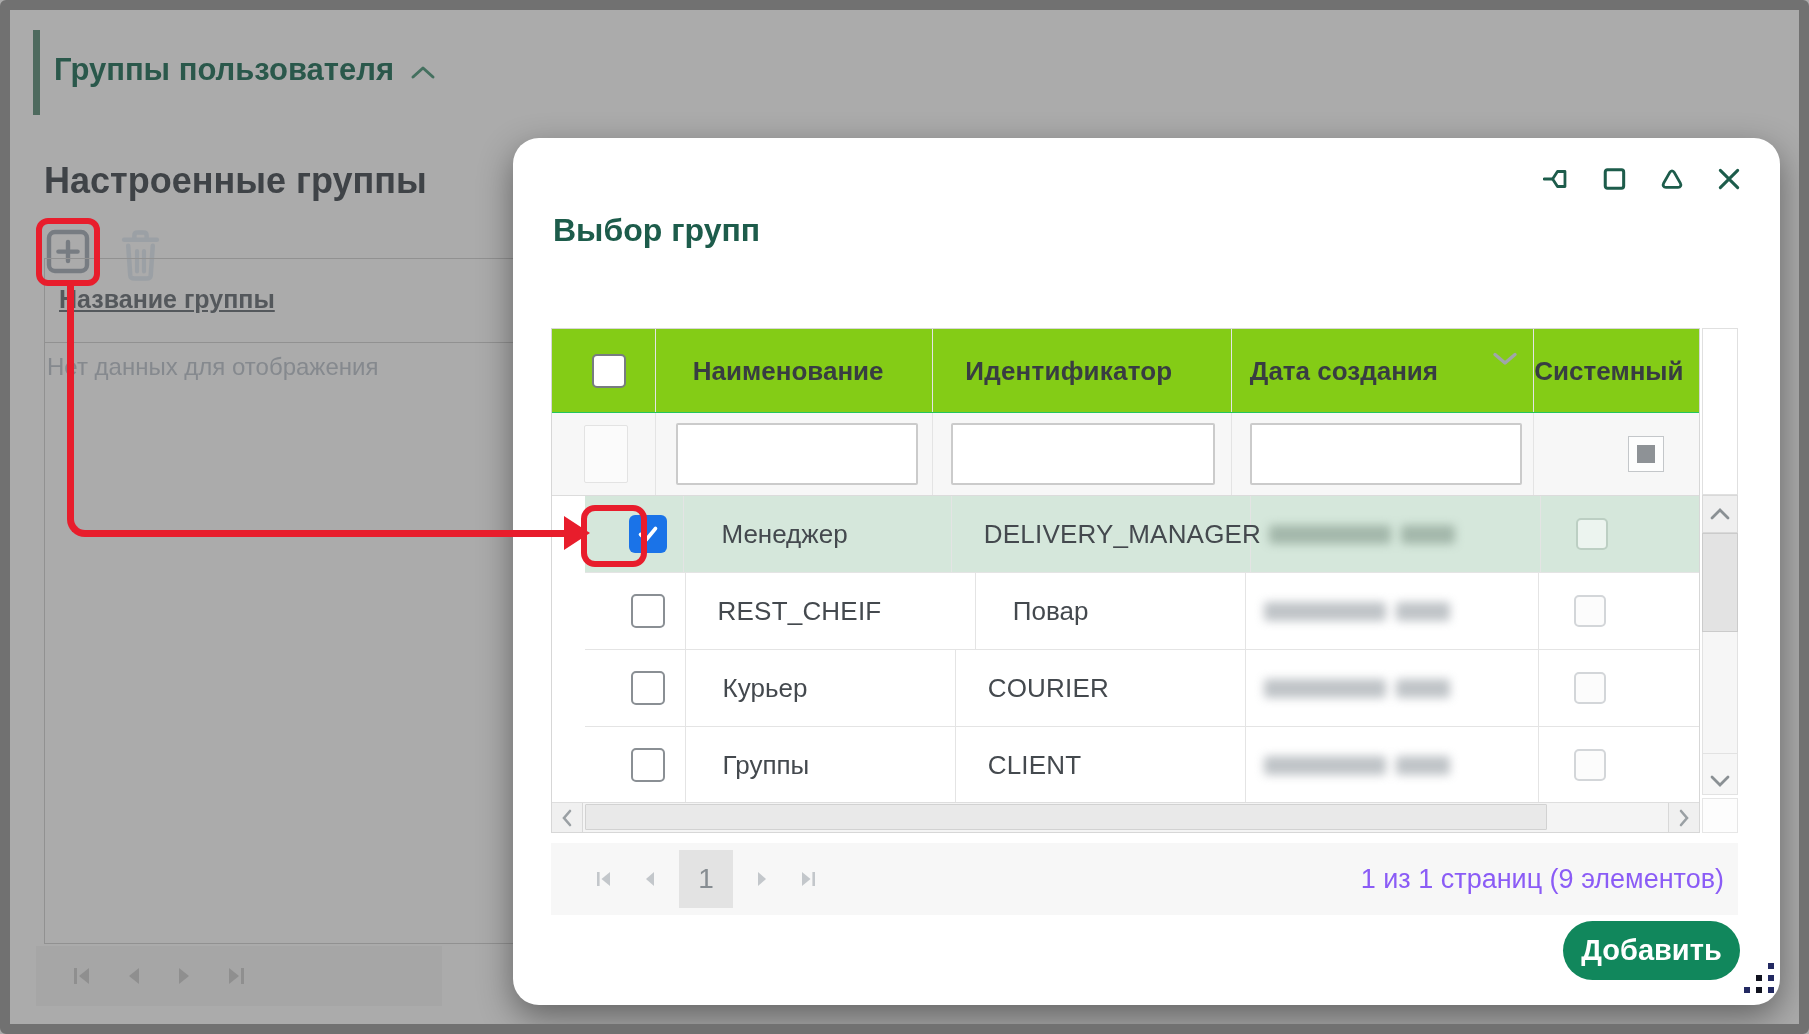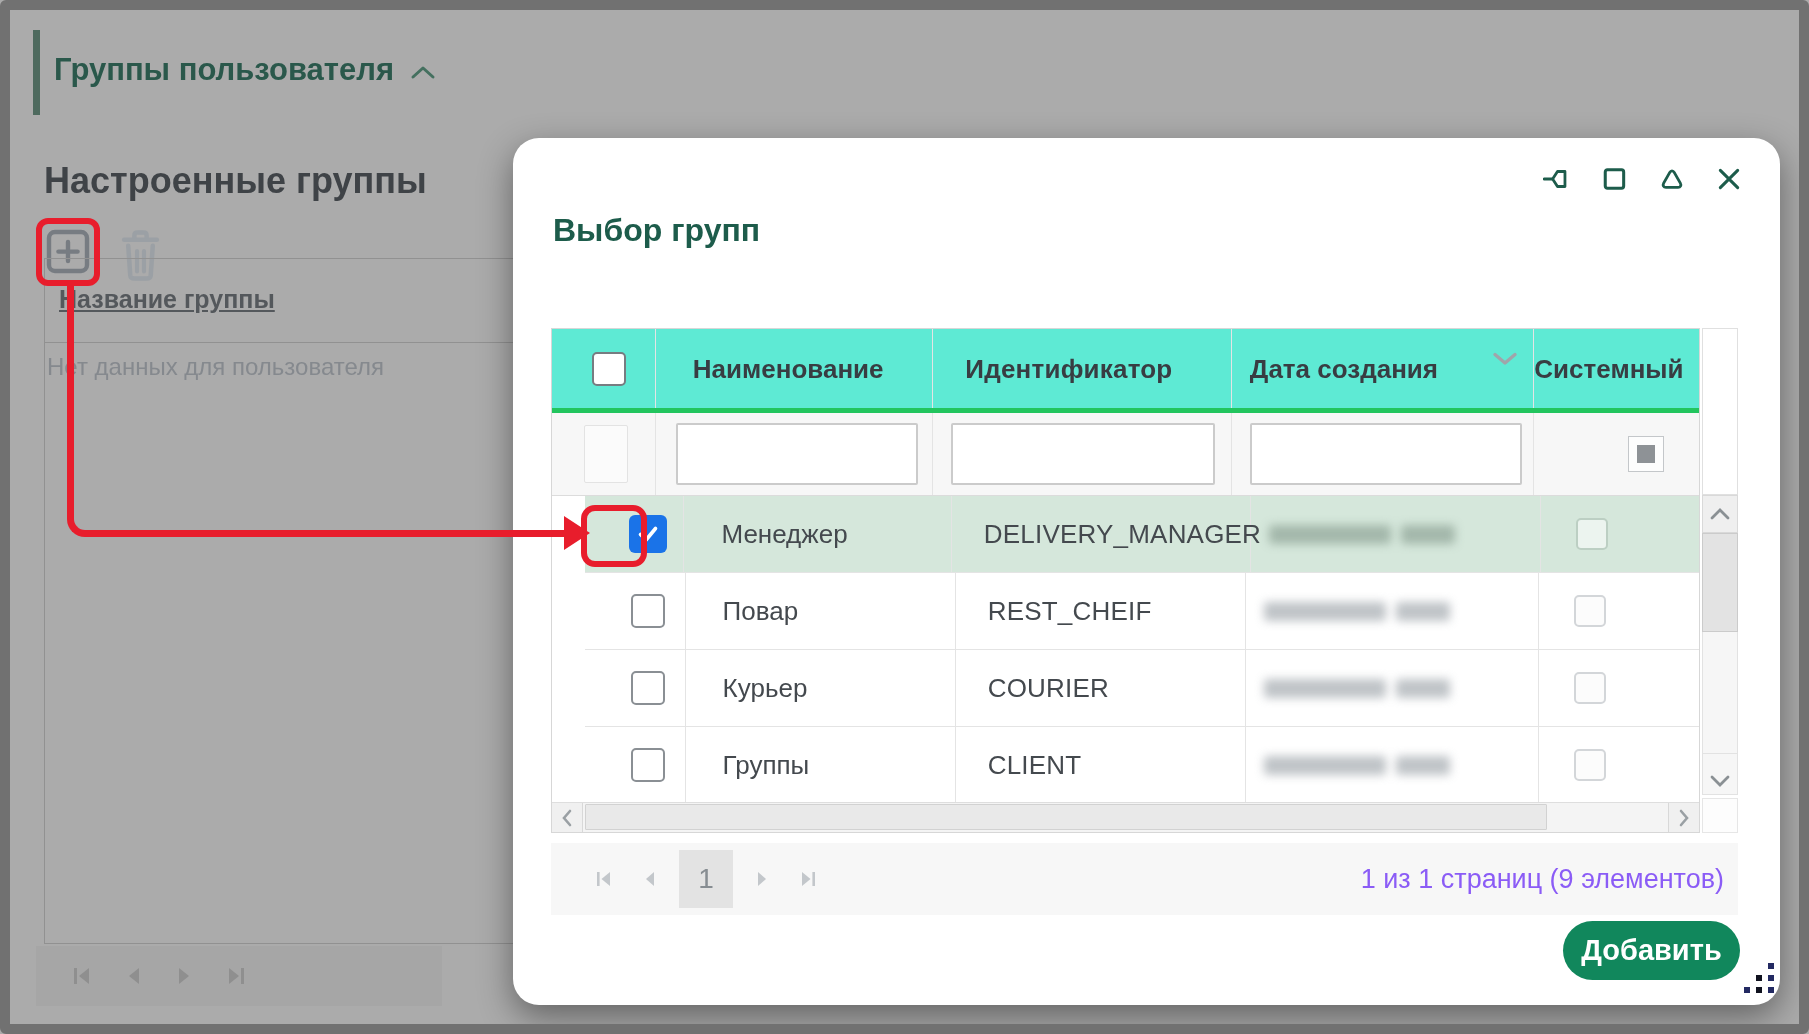--- a/index.html
+++ b/index.html
@@ -32,21 +32,21 @@
   .dialog{position:absolute;left:513px;top:138px;width:1267px;height:867px;background:#fff;border-radius:26px;
           box-shadow:0 12px 34px rgba(0,0,0,.42);z-index:10;}
   .dlg-title{position:absolute;left:40px;top:46px;font-size:32px;font-weight:700;color:var(--c-accent);margin-top:28px;}
   .winicons{position:absolute;right:36px;top:28px;display:flex;gap:27px;align-items:center;}
   .winicons span{display:block;width:30px;height:26px;cursor:pointer;}
   .winicons svg{display:block;width:100%;height:100%;}
 
   .tablezone{position:absolute;left:38px;top:190px;width:1187px;height:505px;}
   .grid{position:absolute;left:0;top:0;width:1149px;height:505px;border:1px solid #d7d7d7;font-size:26px;color:#44494e;}
   .grow{display:flex;}
-  .g-header{height:84px;background:#5eead4;border-bottom:5px solid #22c55e;font-weight:600;color:#383d42;}
+  .g-header{height:84px;background:#84cc16;border-bottom:1px solid #22c55e;font-weight:600;color:#383d42;}
   .g-filter{height:83px;background:#f7f7f7;border-bottom:1px solid #dcdcdc;}
   .g-row{height:77px;background:#fff;border-bottom:1px solid #e4e4e4;margin-left:33px;}
   .g-row.sel{background:var(--c-mint);}
   .cell{position:relative;display:flex;align-items:center;border-right:1px solid #e4e4e4;}
   .cell:last-child{border-right:none;}
   .c-cb{width:104px;}
   .c-name{width:278px;padding-left:37px;}
   .c-id{width:299px;padding-left:32px;letter-spacing:.2px;}
   .c-date{width:303px;padding-left:18px;}
   .c-sys{width:165px;}
@@ -121,21 +121,21 @@
           <path d="M8 6 V4.5 Q8 3 9.5 3 H12.5 Q14 3 14 4.5 V6" fill="none" stroke="#9ba0a5" stroke-width="2.2"></path>
           <path d="M5 9.5 L6 24 Q6.15 25.5 8 25.5 H14 Q15.85 25.5 16 24 L17 9.5" fill="none" stroke="#9ba0a5" stroke-width="2.2" stroke-linecap="round"></path>
           <path d="M9.3 12 V22 M12.7 12 V22" stroke="#9ba0a5" stroke-width="2" stroke-linecap="round"></path>
         </svg>
     </span>
   </div>
   <div class="red-ring-plus"></div>
 
   <div class="bg-table">
     <div class="bg-table-head">Название группы</div>
-    <div class="bg-empty">Нет данных для пользователя</div>
+    <div class="bg-empty">Нет данных для отображения</div>
   </div>
 
   <div class="bg-pager">
     <span>
         <svg width="20" height="24" viewBox="0 0 20 24">
           <rect x="2" y="4" width="3" height="16" fill="#8f8f8f"></rect>
           <path d="M17 4 L7 12 L17 20 Z" fill="#8f8f8f"></path>
         </svg>
       </span>
     <span>
@@ -239,22 +239,22 @@
             </div>
           <div class="cell c-sys">
               <span class="syscb"></span>
             </div>
         </div>
 
         <div class="grow g-row">
           <div class="cell c-cb">
               <span class="cb"></span>
             </div>
+          <div class="cell c-id">REST_CHEIF</div>
           <div class="cell c-name">Повар</div>
-          <div class="cell c-id">REST_CHEIF</div>
           <div class="cell c-date">
               <span class="blurwrap">
                 <span class="blob b1"></span>
                 <span class="blob b2"></span>
               </span>
             </div>
           <div class="cell c-sys">
               <span class="syscb"></span>
             </div>
         </div>

